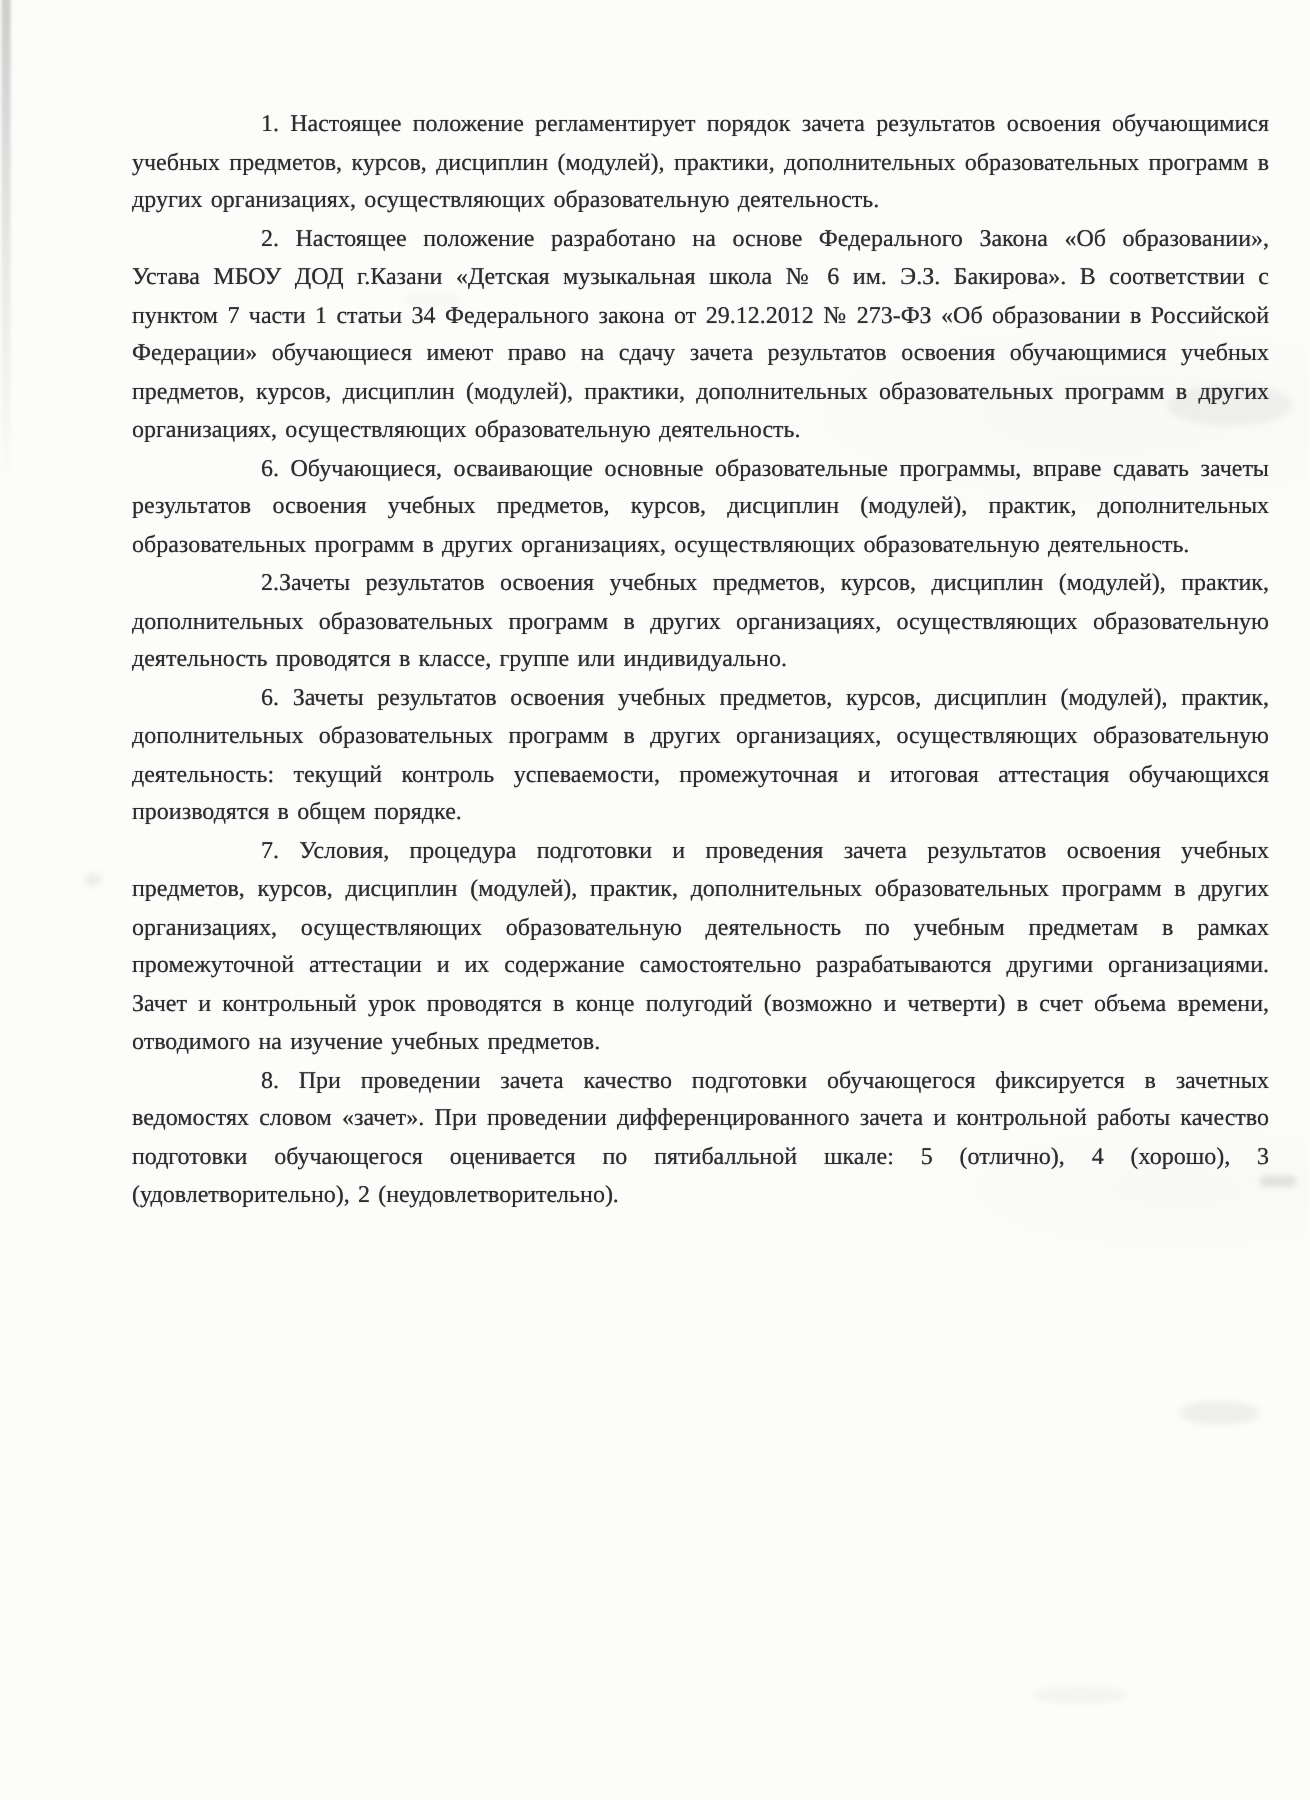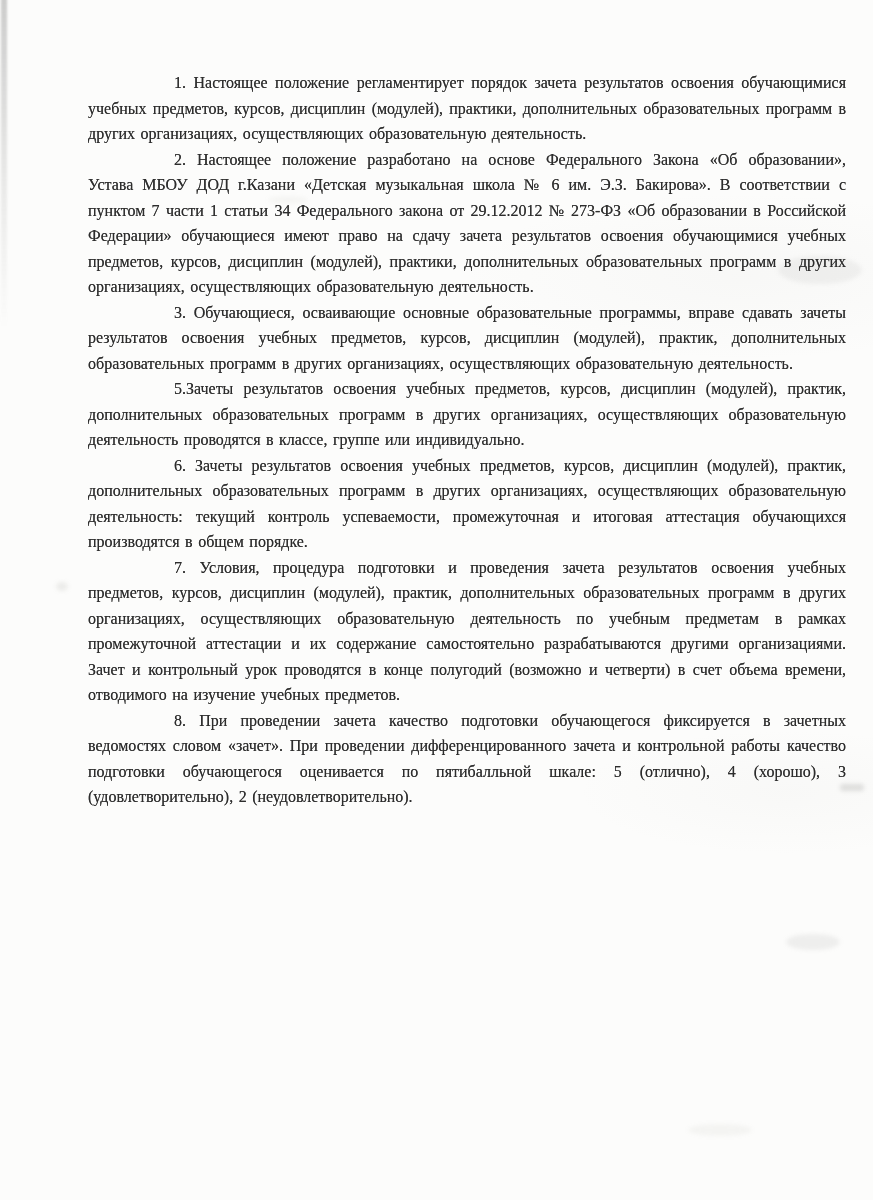--- a/index.html
+++ b/index.html
@@ -70,20 +70,20 @@
   <div class="smudge smudge-1"></div>
   <div class="smudge smudge-2"></div>
   <div class="smudge smudge-3"></div>
   <div class="smudge smudge-4"></div>
   <div class="smudge smudge-5"></div>
   <div class="smudge smudge-6"></div>
 
   <div class="text-block">
     <p>1. Настоящее положение регламентирует порядок зачета результатов освоения обучающимися учебных предметов, курсов, дисциплин (модулей), практики, дополнительных образовательных программ в других организациях, осуществляющих образовательную деятельность.</p>
     <p>2. Настоящее положение разработано на основе Федерального Закона «Об образовании», Устава МБОУ ДОД г.Казани «Детская музыкальная школа № 6 им. Э.З. Бакирова». В соответствии с пунктом 7 части 1 статьи 34 Федерального закона от 29.12.2012 № 273-ФЗ «Об образовании в Российской Федерации» обучающиеся имеют право на сдачу зачета результатов освоения обучающимися учебных предметов, курсов, дисциплин (модулей), практики, дополнительных образовательных программ в других организациях, осуществляющих образовательную деятельность.</p>
-    <p>3. Обучающиеся, осваивающие основные образовательные программы, вправе сдавать зачеты результатов освоения учебных предметов, курсов, дисциплин (модулей), практик, дополнительных образовательных программ в других организациях, осуществляющих образовательную деятельность.</p>
-    <p>5.Зачеты результатов освоения учебных предметов, курсов, дисциплин (модулей), практик, дополнительных образовательных программ в других организациях, осуществляющих образовательную деятельность проводятся в классе, группе или индивидуально.</p>
+    <p>6. Обучающиеся, осваивающие основные образовательные программы, вправе сдавать зачеты результатов освоения учебных предметов, курсов, дисциплин (модулей), практик, дополнительных образовательных программ в других организациях, осуществляющих образовательную деятельность.</p>
+    <p>2.Зачеты результатов освоения учебных предметов, курсов, дисциплин (модулей), практик, дополнительных образовательных программ в других организациях, осуществляющих образовательную деятельность проводятся в классе, группе или индивидуально.</p>
     <p>6. Зачеты результатов освоения учебных предметов, курсов, дисциплин (модулей), практик, дополнительных образовательных программ в других организациях, осуществляющих образовательную деятельность: текущий контроль успеваемости, промежуточная и итоговая аттестация обучающихся производятся в общем порядке.</p>
     <p>7. Условия, процедура подготовки и проведения зачета результатов освоения учебных предметов, курсов, дисциплин (модулей), практик, дополнительных образовательных программ в других организациях, осуществляющих образовательную деятельность по учебным предметам в рамках промежуточной аттестации и их содержание самостоятельно разрабатываются другими организациями. Зачет и контрольный урок проводятся в конце полугодий (возможно и четверти) в счет объема времени, отводимого на изучение учебных предметов.</p>
     <p>8. При проведении зачета качество подготовки обучающегося фиксируется в зачетных ведомостях словом «зачет». При проведении дифференцированного зачета и контрольной работы качество подготовки обучающегося оценивается по пятибалльной шкале: 5 (отлично), 4 (хорошо), 3 (удовлетворительно), 2 (неудовлетворительно).</p>
   </div>
 
 </div>
 
 </body></html>

